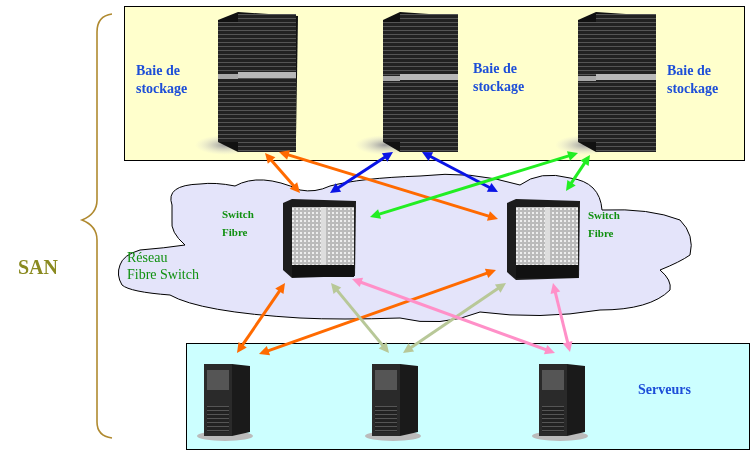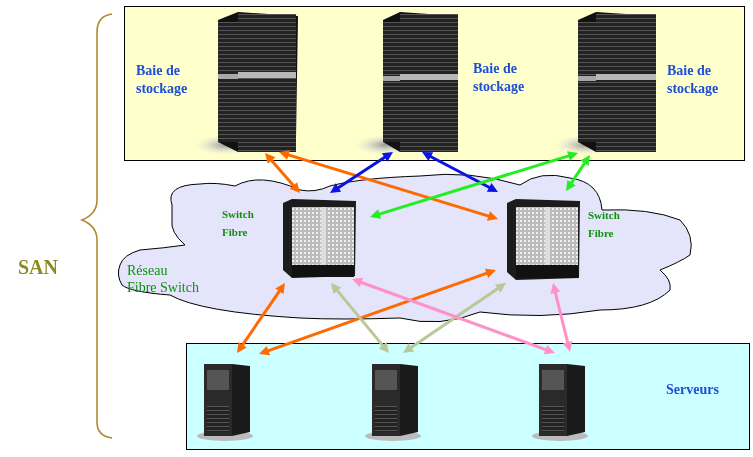--- a/index.html
+++ b/index.html
@@ -187,18 +187,18 @@
 
 <div class="abs lbl-switch" style="left:222px;top:205px;">
   <div>Switch</div>
   <div>Fibre</div>
 </div>
 <div class="abs lbl-switch" style="left:588px;top:206px;">
   <div>Switch</div>
   <div>Fibre</div>
 </div>
 
-<div class="abs lbl-green-reg" style="left:127px;top:262px;">
+<div class="abs lbl-green-reg" style="left:127px;top:249px;">
   <div>Réseau</div>
   <div>Fibre Switch</div>
 </div>
 
-<div class="abs lbl-green" style="left:666px;top:381px;">Serveurs</div>
+<div class="abs lbl-green" style="left:638px;top:381px;">Serveurs</div>
 
 </body></html>

